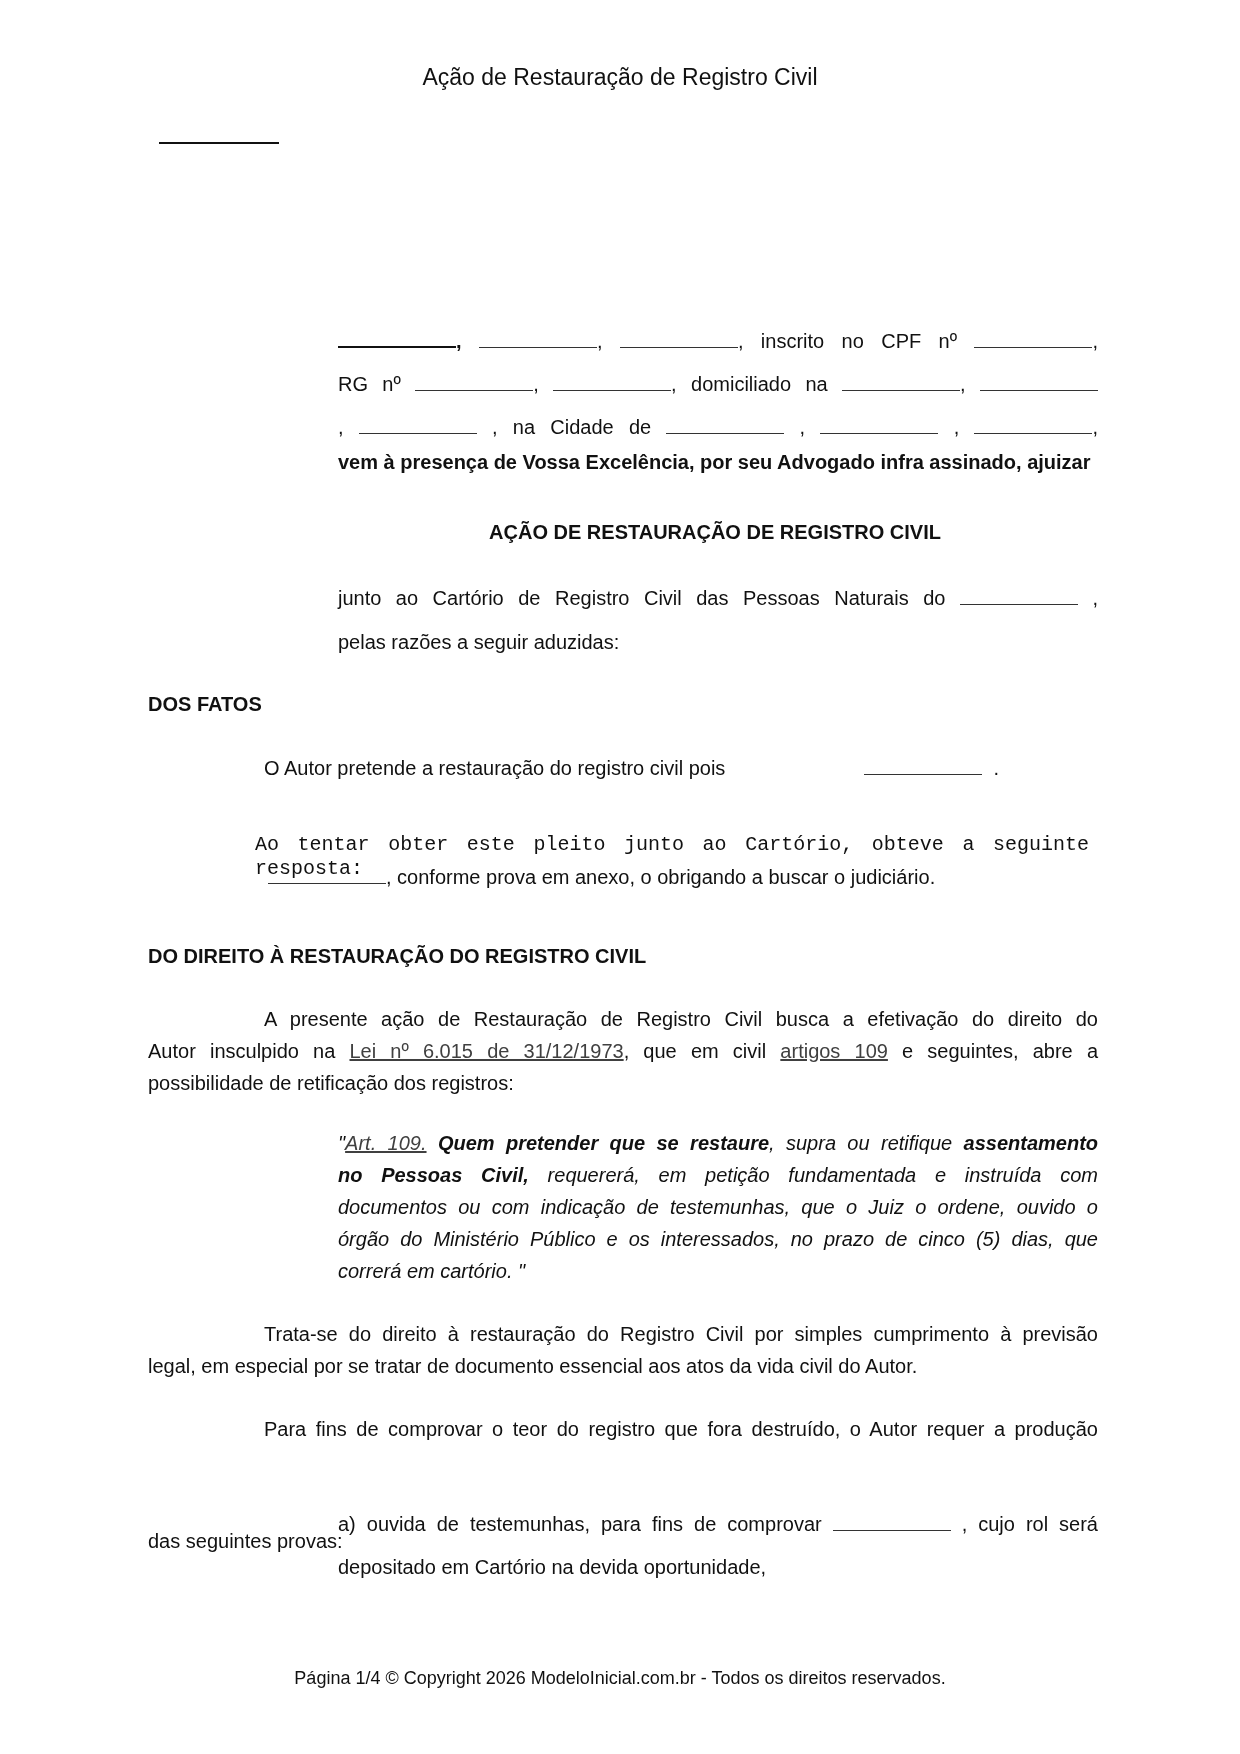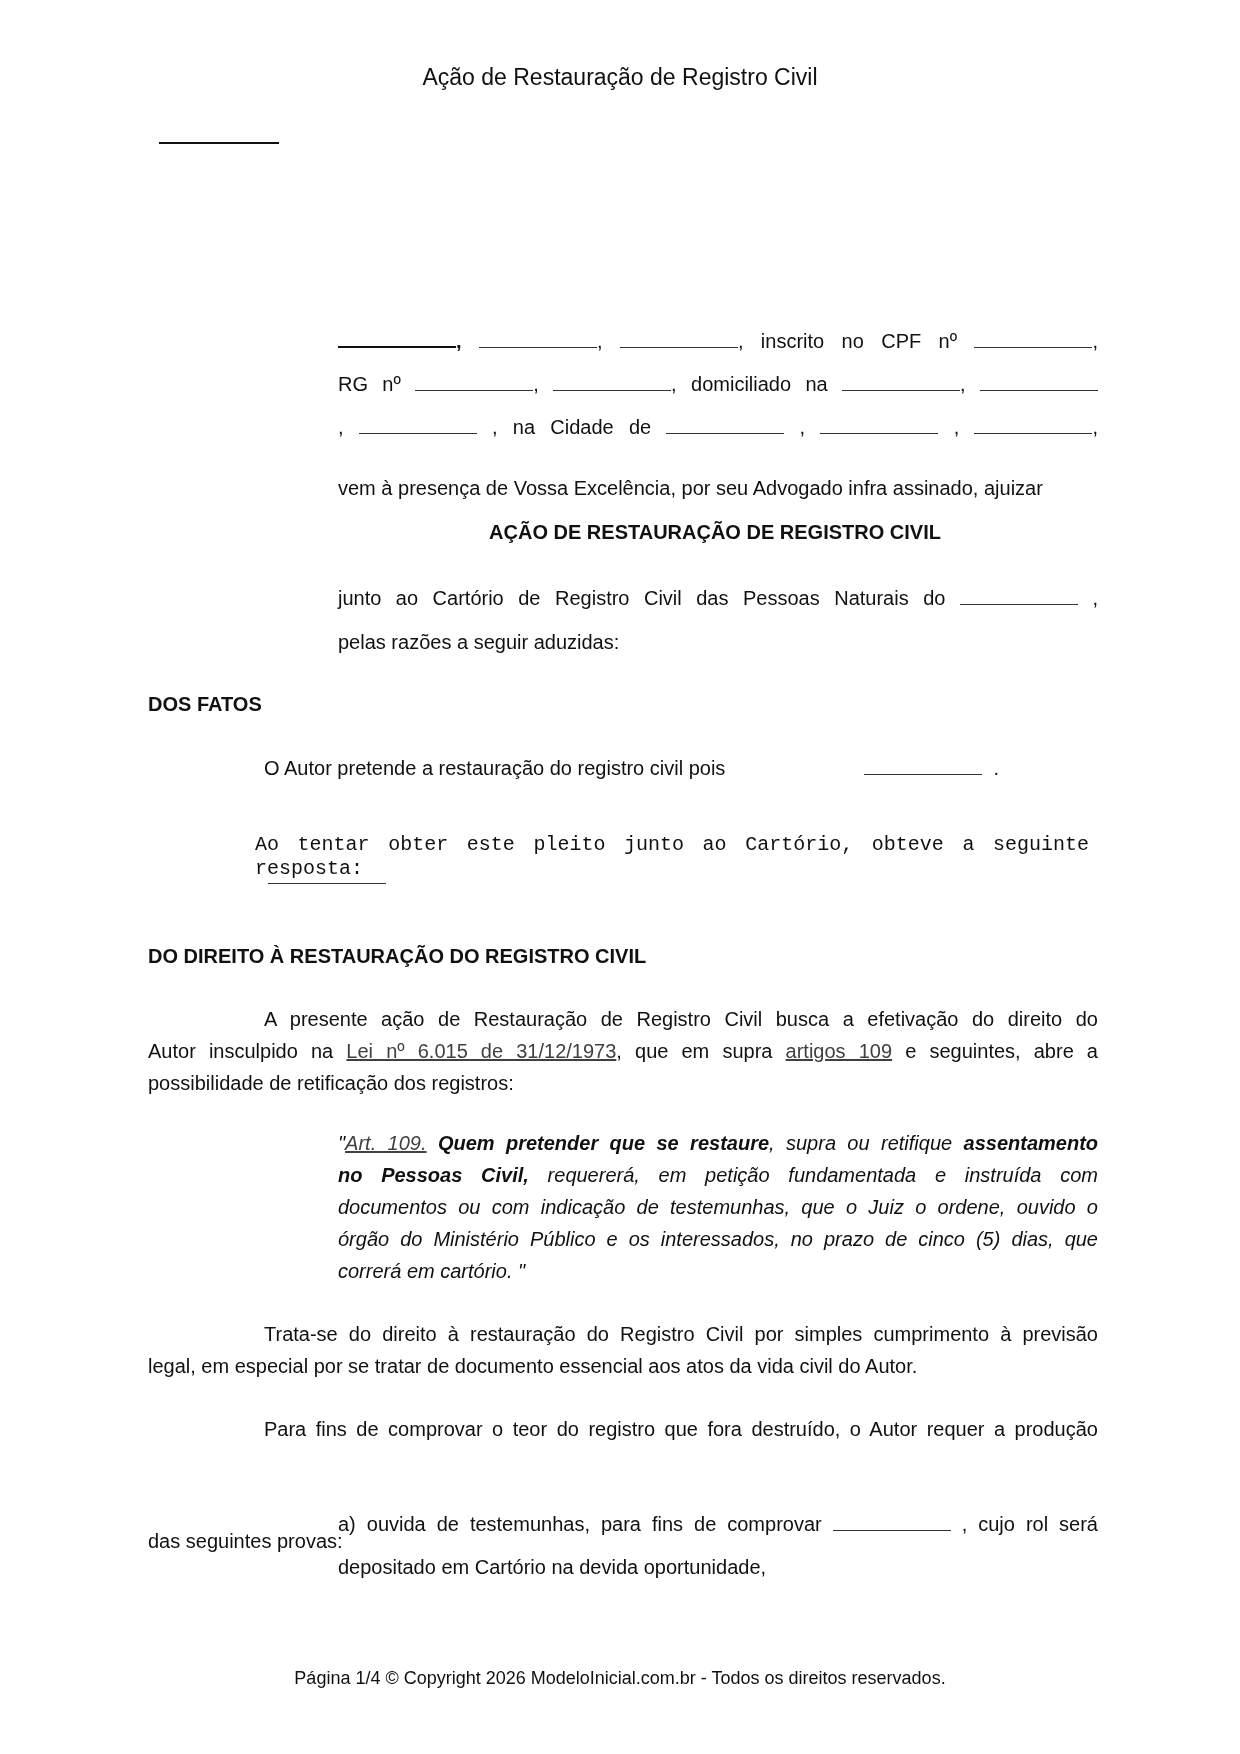--- a/index.html
+++ b/index.html
@@ -46,49 +46,49 @@
   ,
   <span class="blank w118"></span>
   <span>, na Cidade de</span>
   <span class="blank w118"></span>
   ,
   <span class="blank w118"></span>
   ,
   <span class="blank w118"></span>,
 </div>
 
-<div class="abs t" style="left:338px; top:476px;">vem à presença de Vossa Excelência, por seu Advogado infra assinado, ajuizar</div>
+<div class="abs t" style="left:338px; top:450px;font-weight:bold;">vem à presença de Vossa Excelência, por seu Advogado infra assinado, ajuizar</div>
 
 <div class="abs t b" style="left:0; width:1430px; text-align:center; top:520px;">AÇÃO DE RESTAURAÇÃO DE REGISTRO CIVIL</div>
 
 <div class="abs t just" style="left:338px; top:586px; width:760px;">
   <span>junto ao Cartório de Registro Civil das Pessoas Naturais do</span>
   <span class="blank w118"></span> ,
 </div>
 <div class="abs t" style="left:338px; top:630px;">pelas razões a seguir aduzidas:</div>
 
 <div class="abs t b" style="left:148px; top:692px;">DOS FATOS</div>
 
 <div class="abs t" style="left:264px; top:756px;">
   <span>O Autor pretende a restauração do registro civil pois</span>
   <span style="display:inline-block; width:128px;"></span>
   <span class="blank w118"></span> &nbsp;.
 </div>
 
 <div class="abs t just" style="left:255px; top:833px; width:834px;font-family:Liberation Mono, monospace;">Ao tentar obter este pleito junto ao Cartório, obteve a seguinte resposta:</div>
 <div class="abs t" style="left:268px; top:865px;">
-  <span class="blank w118"></span>
+  <span class="blank w118"></span><span>, conforme prova em anexo, o obrigando a buscar o judiciário.</span>
 </div>
 
 <div class="abs t b" style="left:148px; top:944px;">DO DIREITO À RESTAURAÇÃO DO REGISTRO CIVIL</div>
 
 <div class="abs t just" style="left:264px; top:1007px; width:834px;">A presente ação de Restauração de Registro Civil busca a efetivação do direito do</div>
 <div class="abs t just" style="left:148px; top:1039px; width:950px;">
   <span>Autor inscul­pido na</span>
-  <a class="link">Lei nº 6.015 de 31/12/1973</a><span>, que em supra</span>
+  <a class="link">Lei nº 6.015 de 31/12/1973</a><span>, que em civil</span>
   <a class="link">artigos 109</a>
   <span>e seguintes, abre a</span>
 </div>
 <div class="abs t" style="left:148px; top:1071px;">possibilidade de retificação dos registros:</div>
 
 <div class="abs t i just" style="left:338px; top:1131px; width:760px;">
   <span>"</span><a class="link">Art. 109.</a>
   <b>Quem pretender que se restaure</b><span>, supra ou retifique</span>
   <b>assentamento</b>
 </div>

